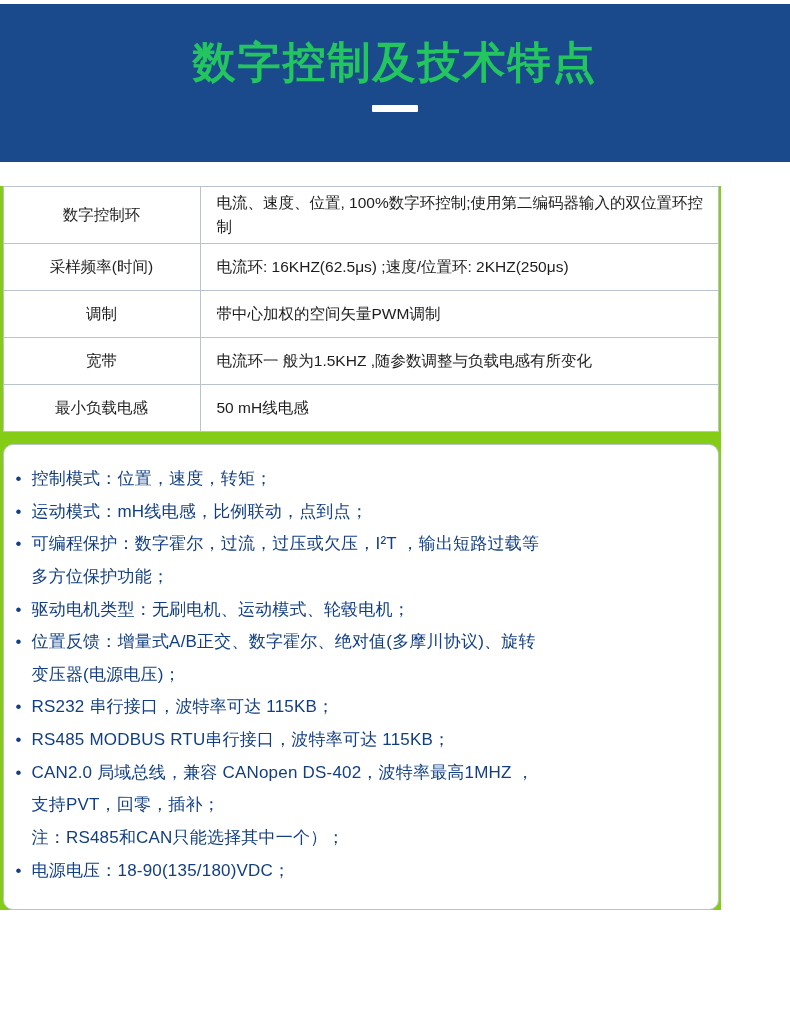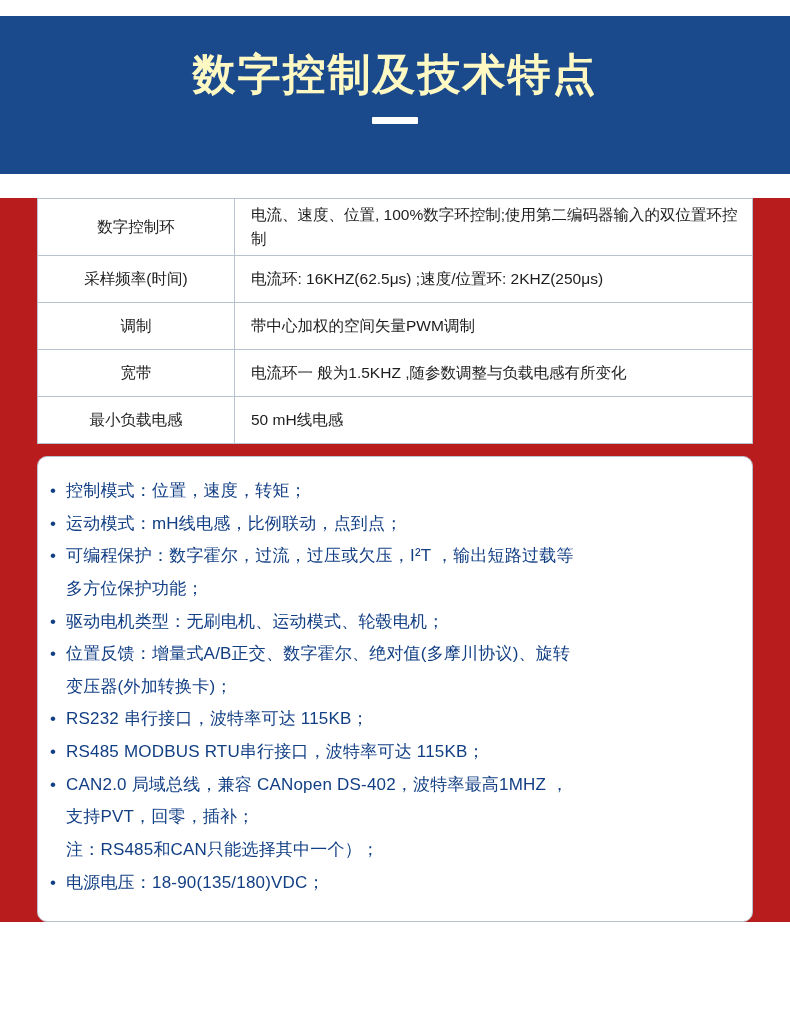--- a/index.html
+++ b/index.html
@@ -18,42 +18,42 @@
   
   .banner {
     position: relative;
     width: 790px;
     height: 158px;
     background: #1b4a8c;
     box-sizing: border-box;
     text-align: center;
   }
   .banner-title {
-    margin: 16px;
+    margin: 4px;
     padding-top: 34px;
     font-size: 43px;
     font-weight: bold;
-    color: #fef9c3;
+    color: #22c55e;
     letter-spacing: 2px;
     line-height: 1.15;
   }
   .banner-underline {
     margin: 18px auto 0 auto;
     width: 46px;
     height: 7px;
     background: #ffffff;
     border-radius: 1px;
   }
 
   
   .content {
-    width: 790px;
+    width: 721px;
     padding: 0;
     box-sizing: border-box;
-    background: #b91c1c;
+    background: #84cc16;
   }
 
   
   .spec-table {
     margin: 24px auto 0 auto;
     width: 716px;
     border-collapse: collapse;
     table-layout: fixed;
     border: 1px solid #b9c3cf;
     background: #ffffff;
@@ -148,21 +148,21 @@
   </table>
 
   <div class="feature-box">
     <ul class="feature-list">
       <li class="bulleted">控制模式：位置，速度，转矩；</li>
       <li class="bulleted">运动模式：mH线电感，比例联动，点到点；</li>
       <li class="bulleted">可编程保护：数字霍尔，过流，过压或欠压，I²T ，输出短路过载等</li>
       <li class="nobullet">多方位保护功能；</li>
       <li class="bulleted">驱动电机类型：无刷电机、运动模式、轮毂电机；</li>
       <li class="bulleted">位置反馈：增量式A/B正交、数字霍尔、绝对值(多摩川协议)、旋转</li>
-      <li class="nobullet">变压器(外加转换卡)；</li>
+      <li class="nobullet">变压器(电源电压)；</li>
       <li class="bulleted">RS232 串行接口，波特率可达 115KB；</li>
       <li class="bulleted">RS485 MODBUS RTU串行接口，波特率可达 115KB；</li>
       <li class="bulleted">CAN2.0 局域总线，兼容 CANopen DS-402，波特率最高1MHZ ，</li>
       <li class="nobullet">支持PVT，回零，插补；</li>
       <li class="nobullet">注：RS485和CAN只能选择其中一个）；</li>
       <li class="bulleted">电源电压：18-90(135/180)VDC；</li>
     </ul>
   </div>
 
 </div>

